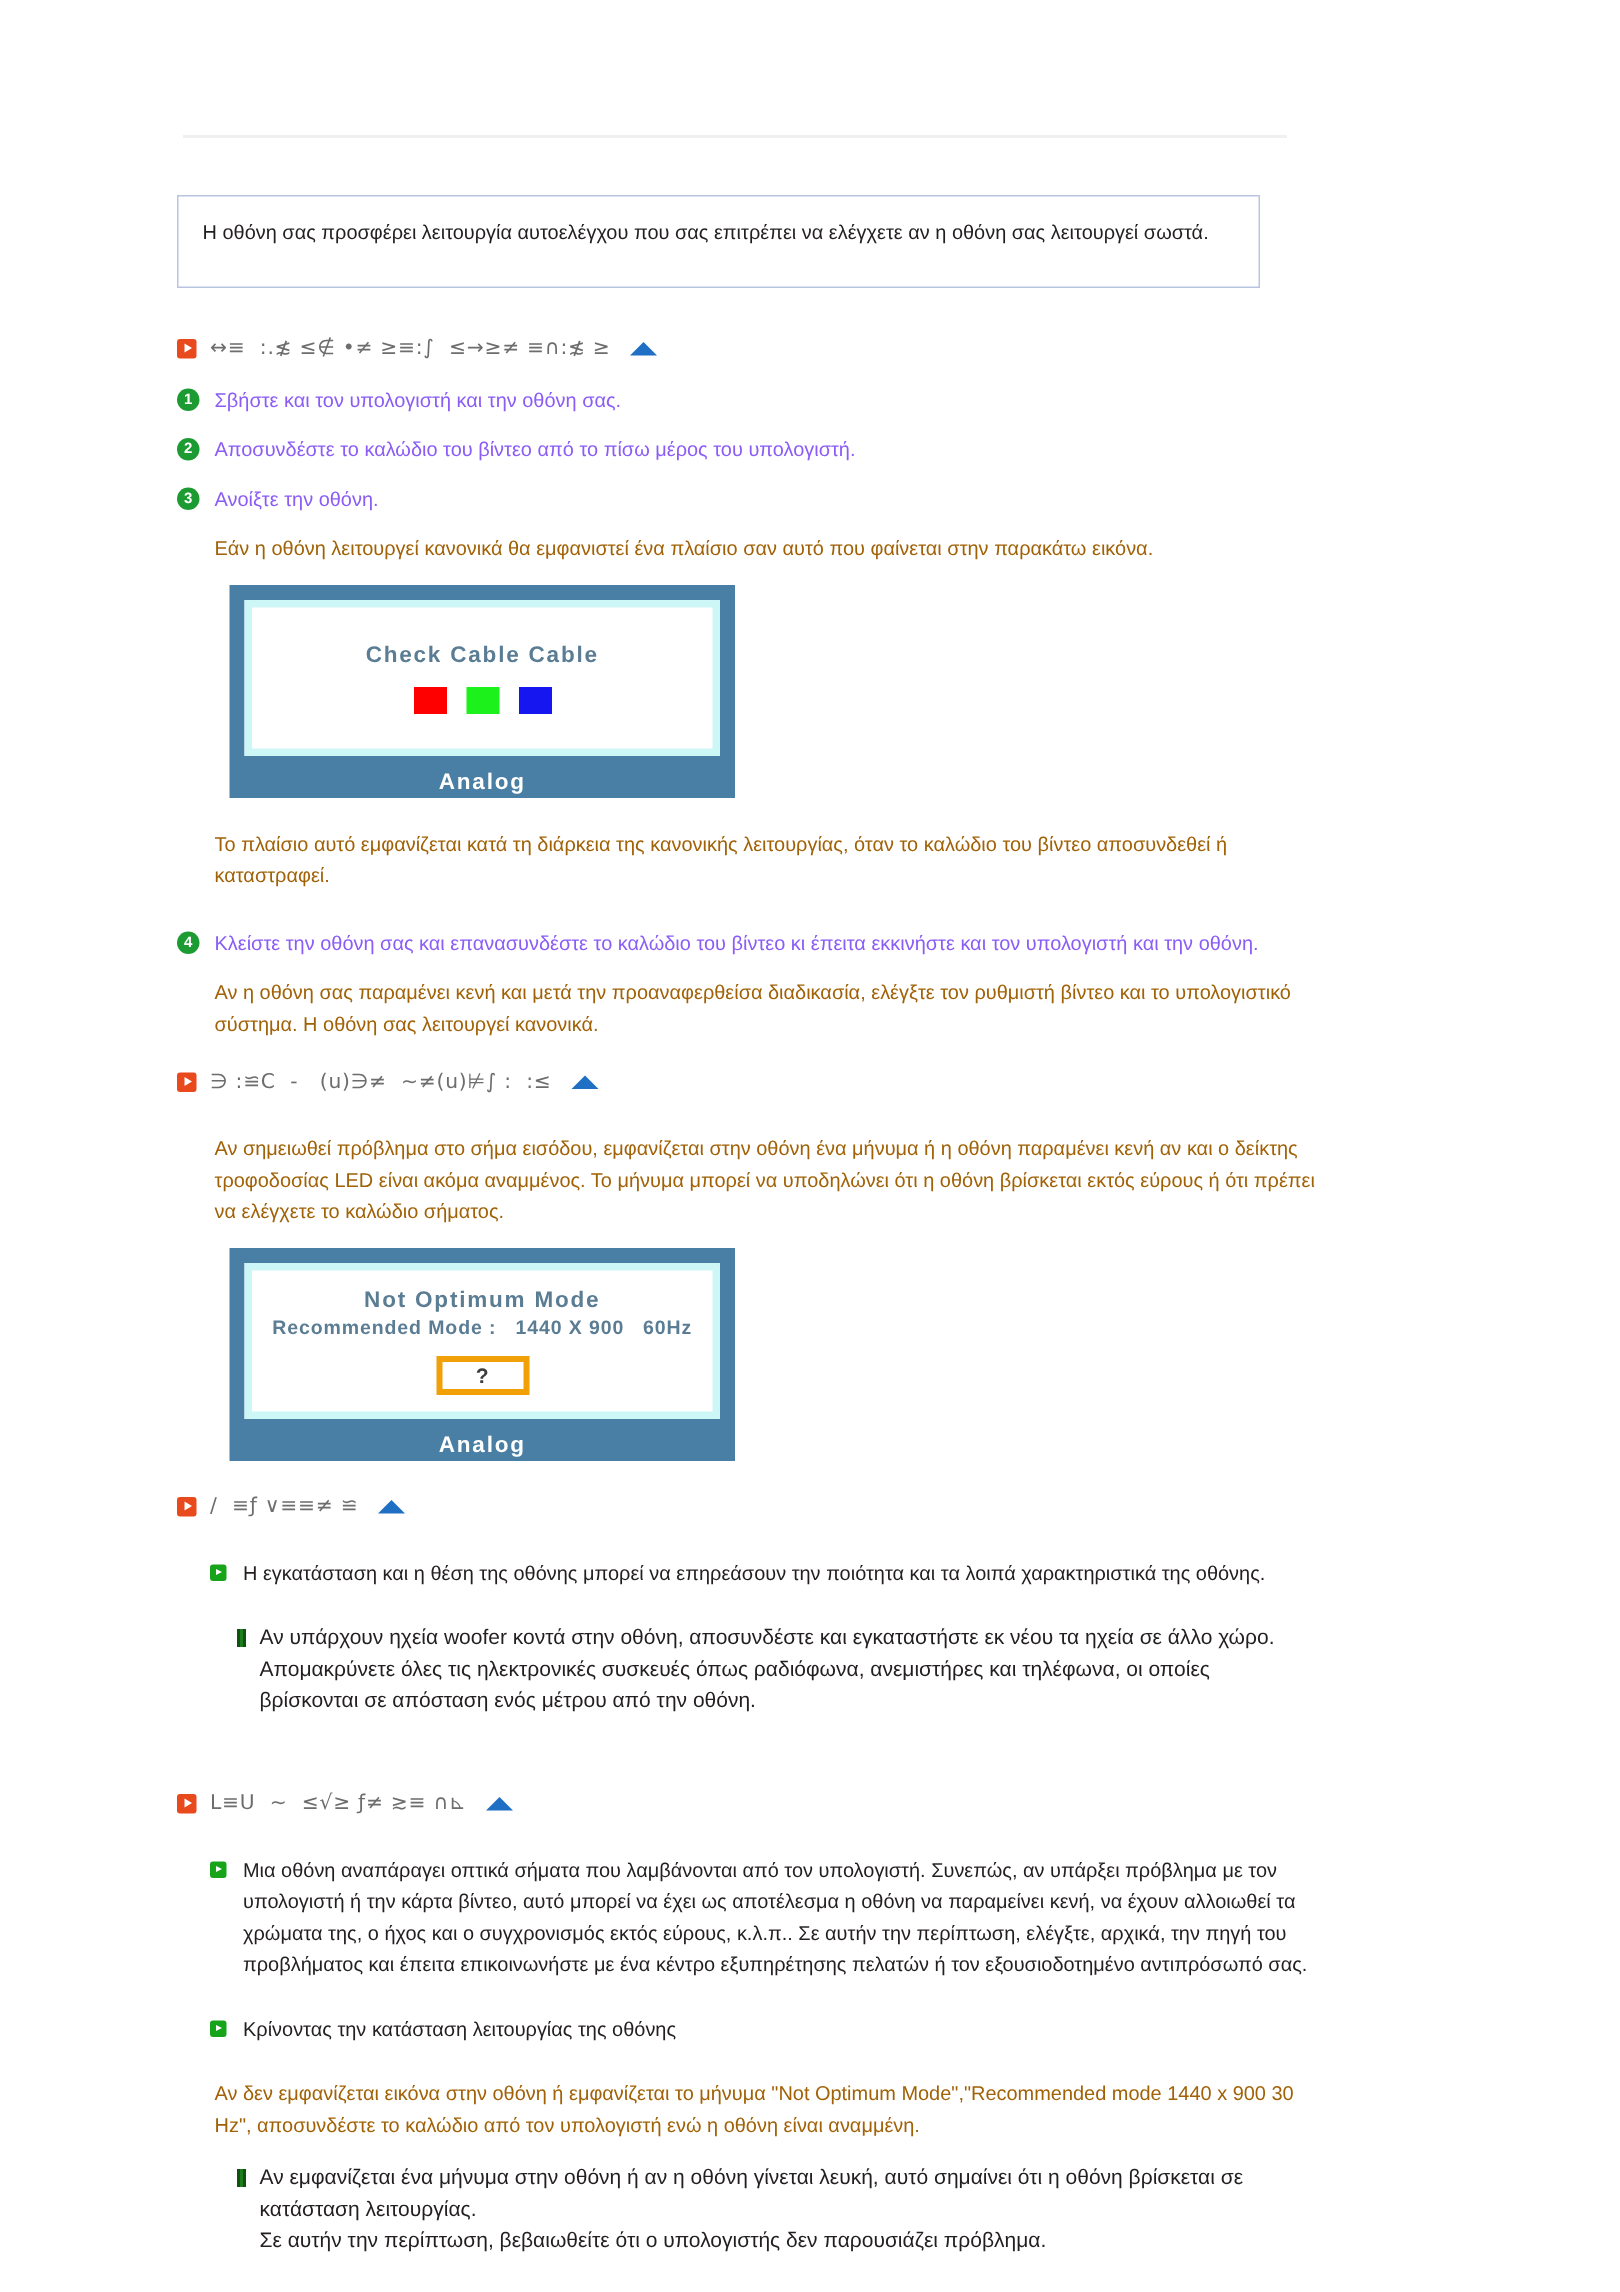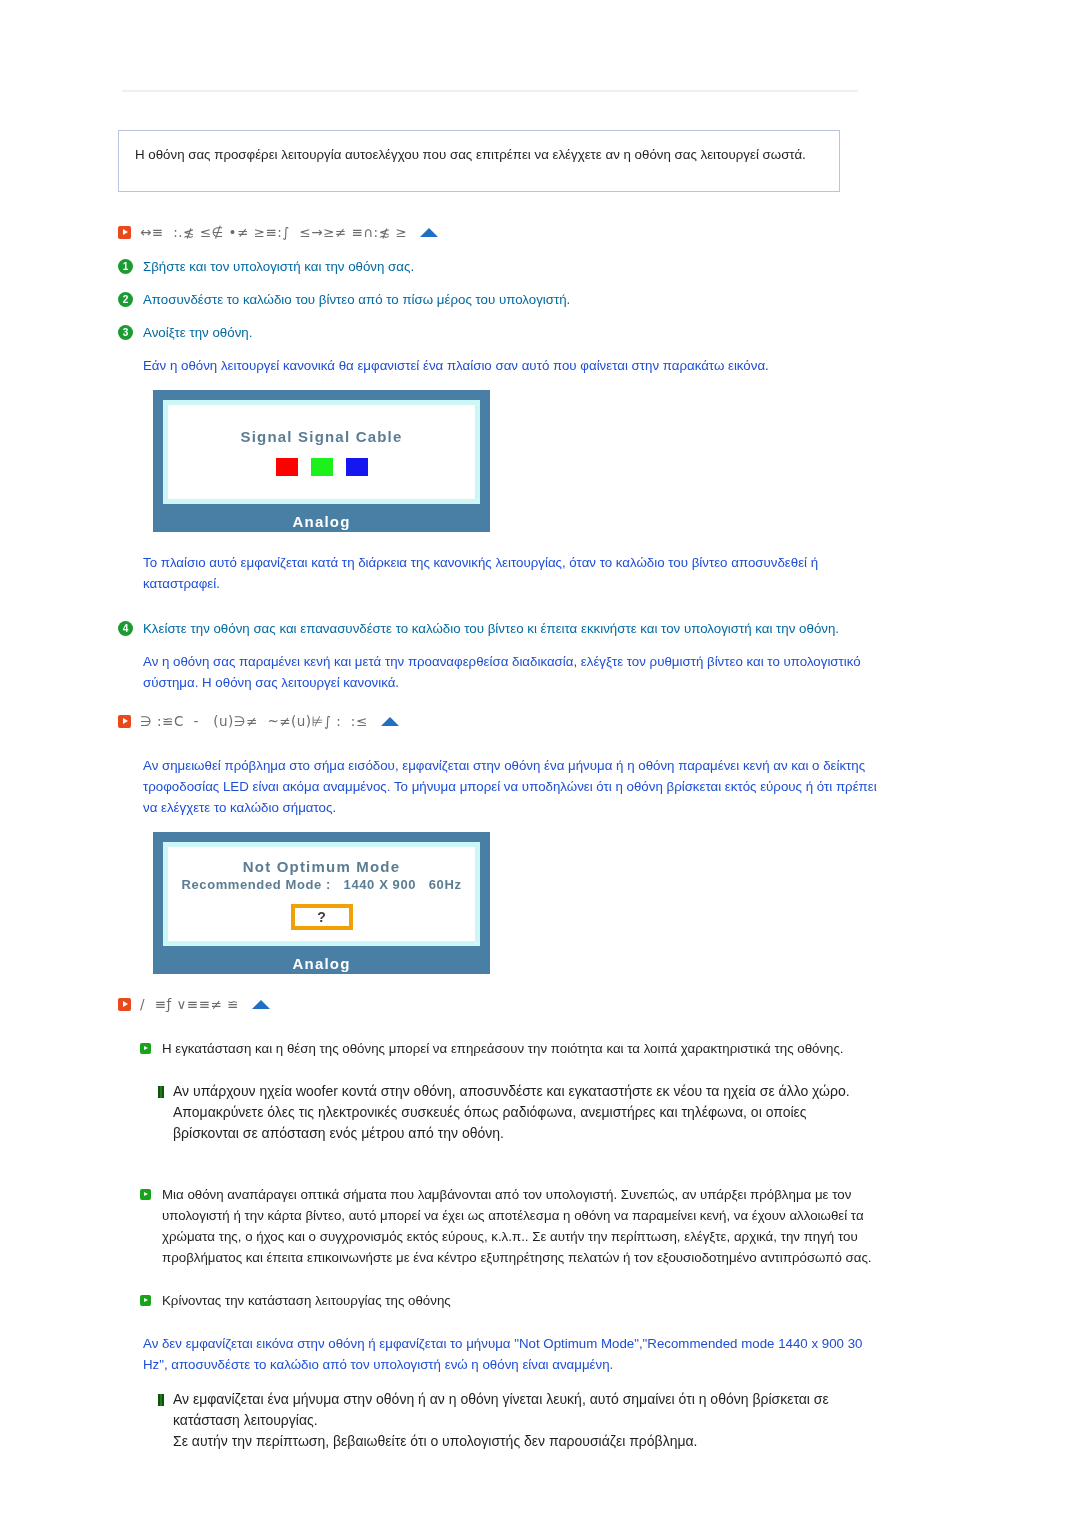--- a/index.html
+++ b/index.html
@@ -114,30 +114,30 @@
     line-height: 15px;
     text-align: center;
     font-weight: bold;
     margin-right: 10px;
     margin-top: 3px;
     font-family: "Liberation Sans", sans-serif;
   }
   .step-text {
     font-size: 13.3px;
     line-height: 21px;
-    color: #0369a1;
+    color: #8b5cf6;
     max-width: 720px;
   }
 
   
   .para {
     margin: 0 0 14px 25px;
     font-size: 13.3px;
     line-height: 21px;
-    color: #1d4ed8;
+    color: #a16207;
     max-width: 722px;
   }
   .para.wide  { max-width: 740px; }
 
   
   .monitor {
     margin: 14px 0 20px 35px;
     width: 337px;
     height: 142px;
     background: #4a7fa5;
@@ -291,21 +291,21 @@
     </div>
     <div class="step">
       <span class="num">3</span>
       <span class="step-text">Ανοίξτε την οθόνη.</span>
     </div>
 
     <p class="para">Εάν η οθόνη λειτουργεί κανονικά θα εμφανιστεί ένα πλαίσιο σαν αυτό που φαίνεται στην παρακάτω εικόνα.</p>
 
     <div class="monitor">
       <div class="screen">
-        <div class="osd-title">Signal Signal Cable</div>
+        <div class="osd-title">Check Cable Cable</div>
         <div class="rgb-row">
           <span class="sw-r"></span>
           <span class="sw-g"></span>
           <span class="sw-b"></span>
         </div>
       </div>
       <div class="label">Analog</div>
     </div>
 
     <p class="para wide">Το πλαίσιο αυτό εμφανίζεται κατά τη διάρκεια της κανονικής λειτουργίας, όταν το καλώδιο του βίντεο αποσυνδεθεί ή καταστραφεί.</p>
@@ -353,20 +353,25 @@
 
     <div class="spacer-sm"></div>
 
     <div class="barbullet-row">
       <span class="bar-mark"></span>
       <span class="barbullet-text"><span>Αν υπάρχουν ηχεία woofer κοντά στην οθόνη, αποσυνδέστε και εγκαταστήστε εκ νέου τα ηχεία σε άλλο χώρο.</span><br><span>Απομακρύνετε όλες τις ηλεκτρονικές συσκευές όπως ραδιόφωνα, ανεμιστήρες και τηλέφωνα, οι οποίες βρίσκονται σε απόσταση ενός μέτρου από την οθόνη.</span></span>
     </div>
 
     <div class="spacer-md"></div>
 
+    <div class="section-head">
+      <span class="bullet-orange"></span>
+      <span class="garble">L≡U  ~  ≤√≥ ƒ≠ ≳≡ ∩⊾</span>
+      <span class="tri-up"></span>
+    </div>
 
     <div class="spacer-sm"></div>
 
     <div class="gbullet-row">
       <span class="bullet-green"></span>
       <span class="gbullet-text">Μια οθόνη αναπάραγει οπτικά σήματα που λαμβάνονται από τον υπολογιστή. Συνεπώς, αν υπάρξει πρόβλημα με τον υπολογιστή ή την κάρτα βίντεο, αυτό μπορεί να έχει ως αποτέλεσμα η οθόνη να παραμείνει κενή, να έχουν αλλοιωθεί τα χρώματα της, ο ήχος και ο συγχρονισμός εκτός εύρους, κ.λ.π.. Σε αυτήν την περίπτωση, ελέγξτε, αρχικά, την πηγή του προβλήματος και έπειτα επικοινωνήστε με ένα κέντρο εξυπηρέτησης πελατών ή τον εξουσιοδοτημένο αντιπρόσωπό σας.</span>
     </div>
 
     <div class="spacer-sm"></div>
 

